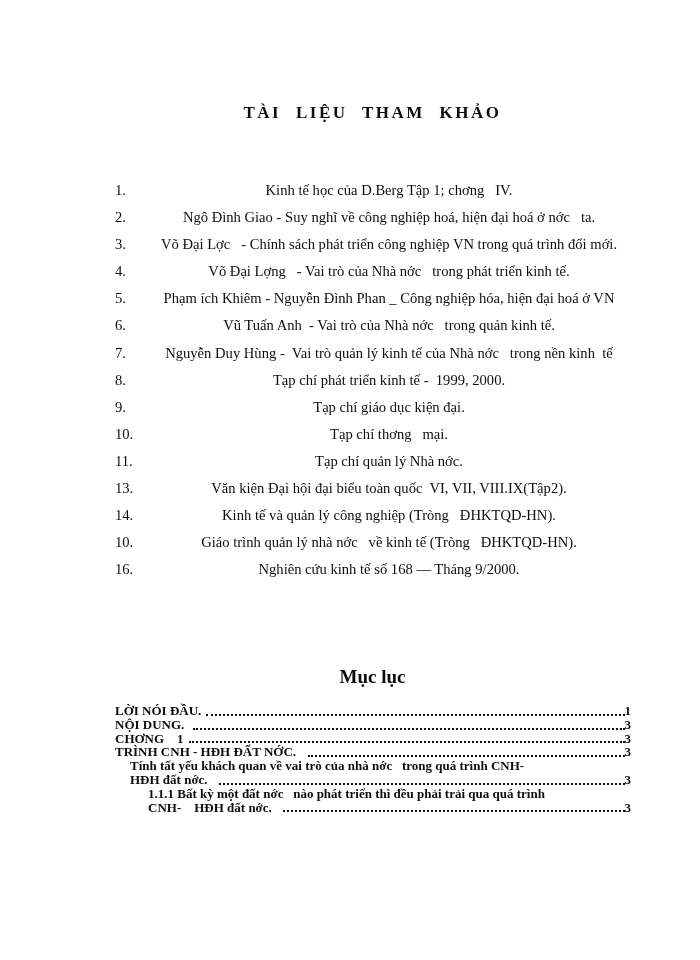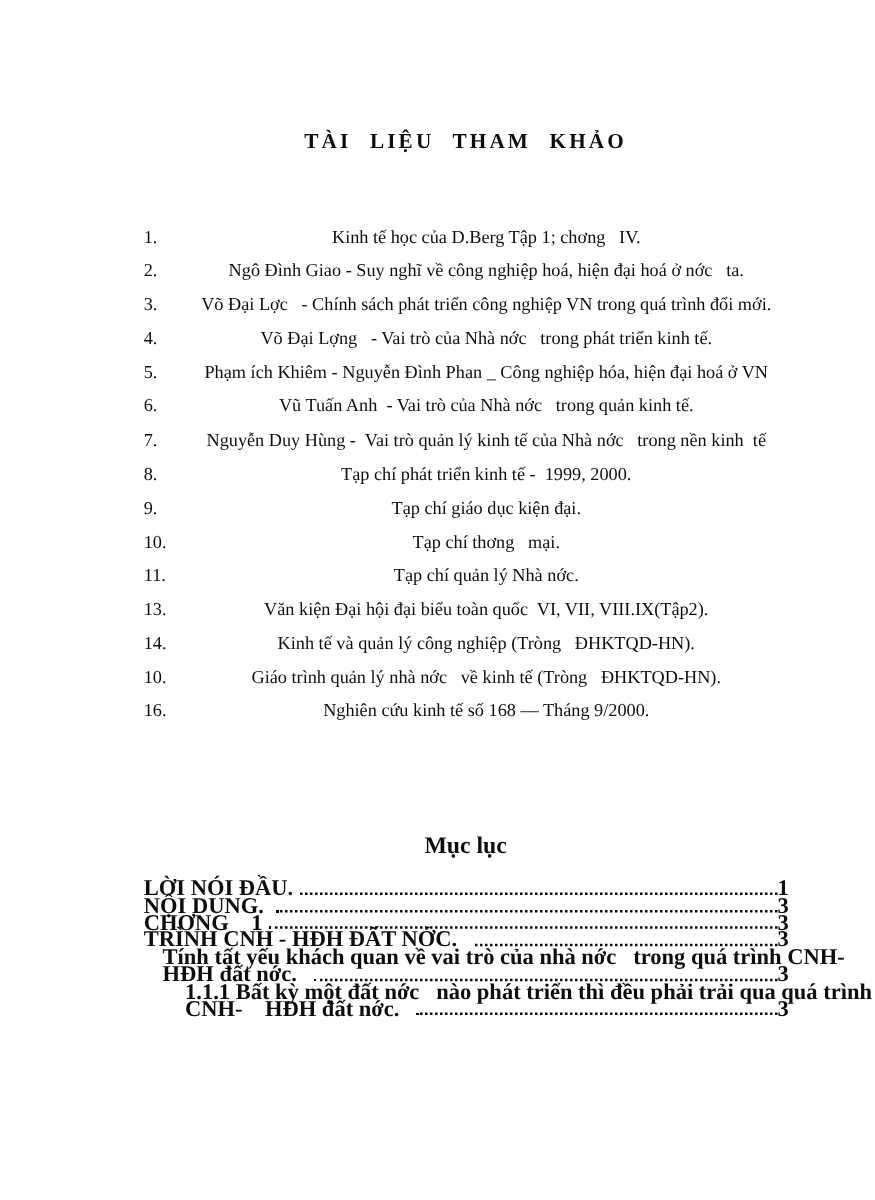--- a/index.html
+++ b/index.html
@@ -57,21 +57,21 @@
     text-align: center;
     font-size: 19px;
     font-weight: 700;
   }
 
   .toc {
     position: absolute;
     top: 704px;
     left: 115px;
     width: 516px;
-    font-size: 18px;
+    font-size: 13px;
     font-weight: 700;
   }
   .toc-entry { }
   .toc-line {
     line-height: 13.8px;
     white-space: pre;
   }
   .toc-lastline {
     display: flex;
     align-items: flex-end;

